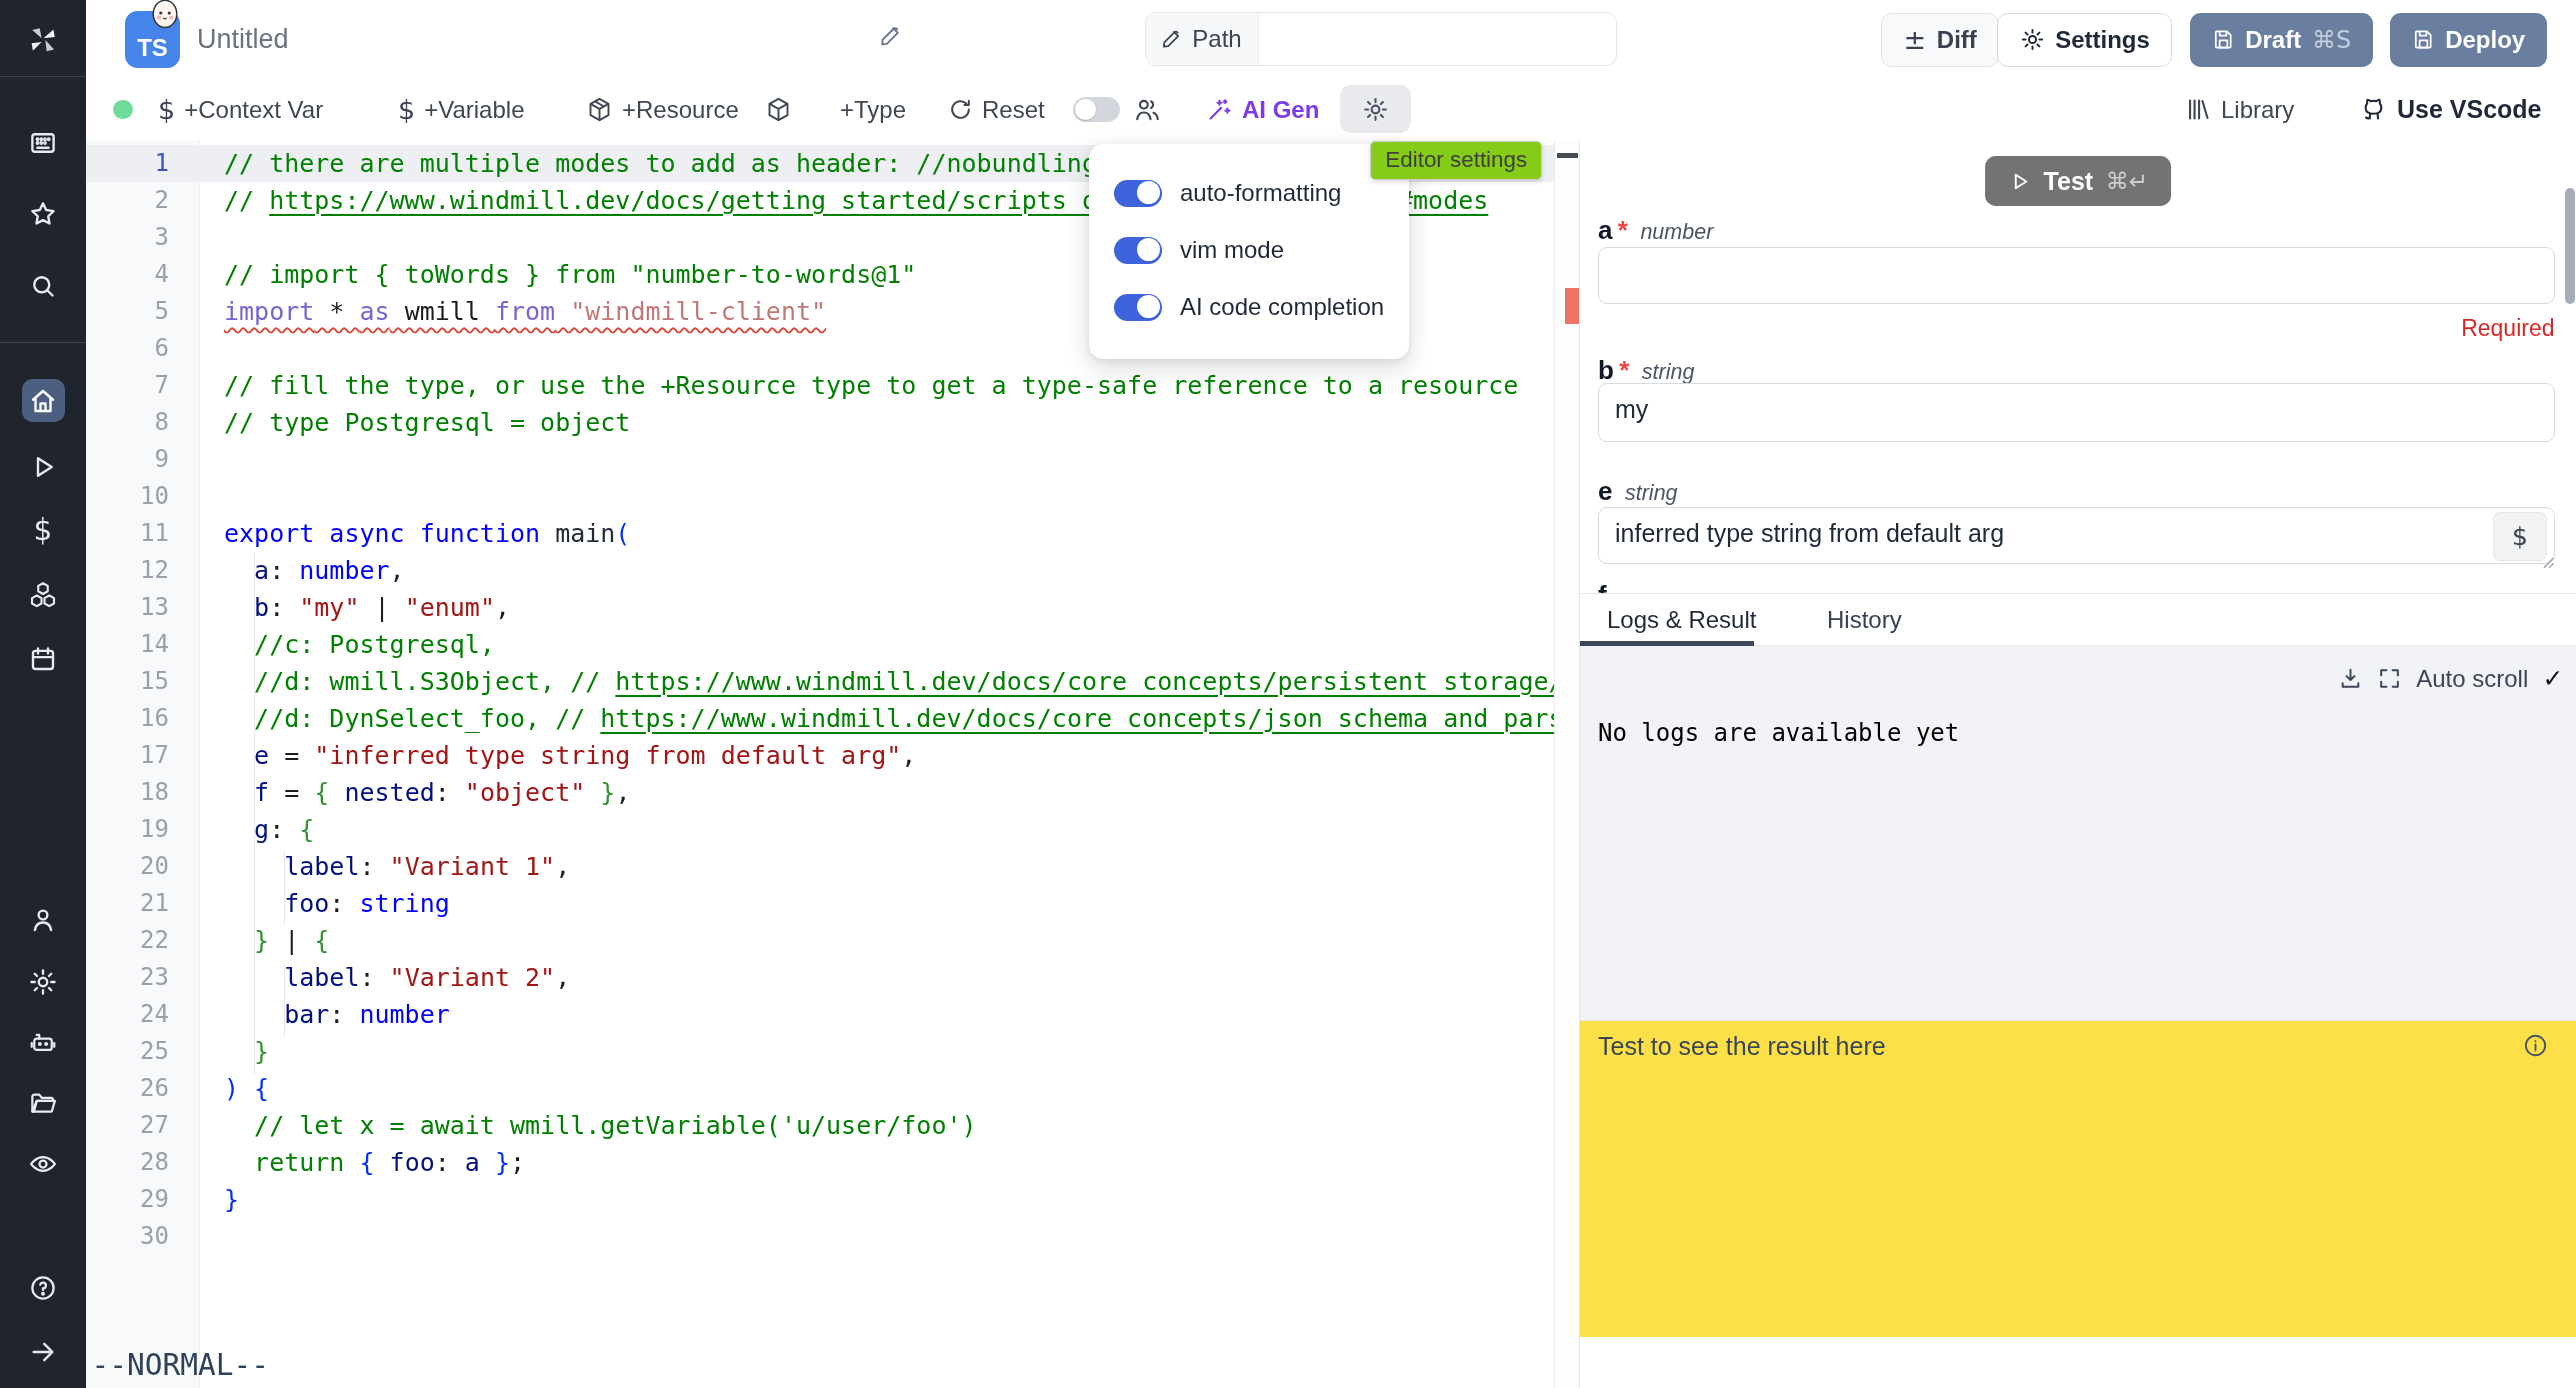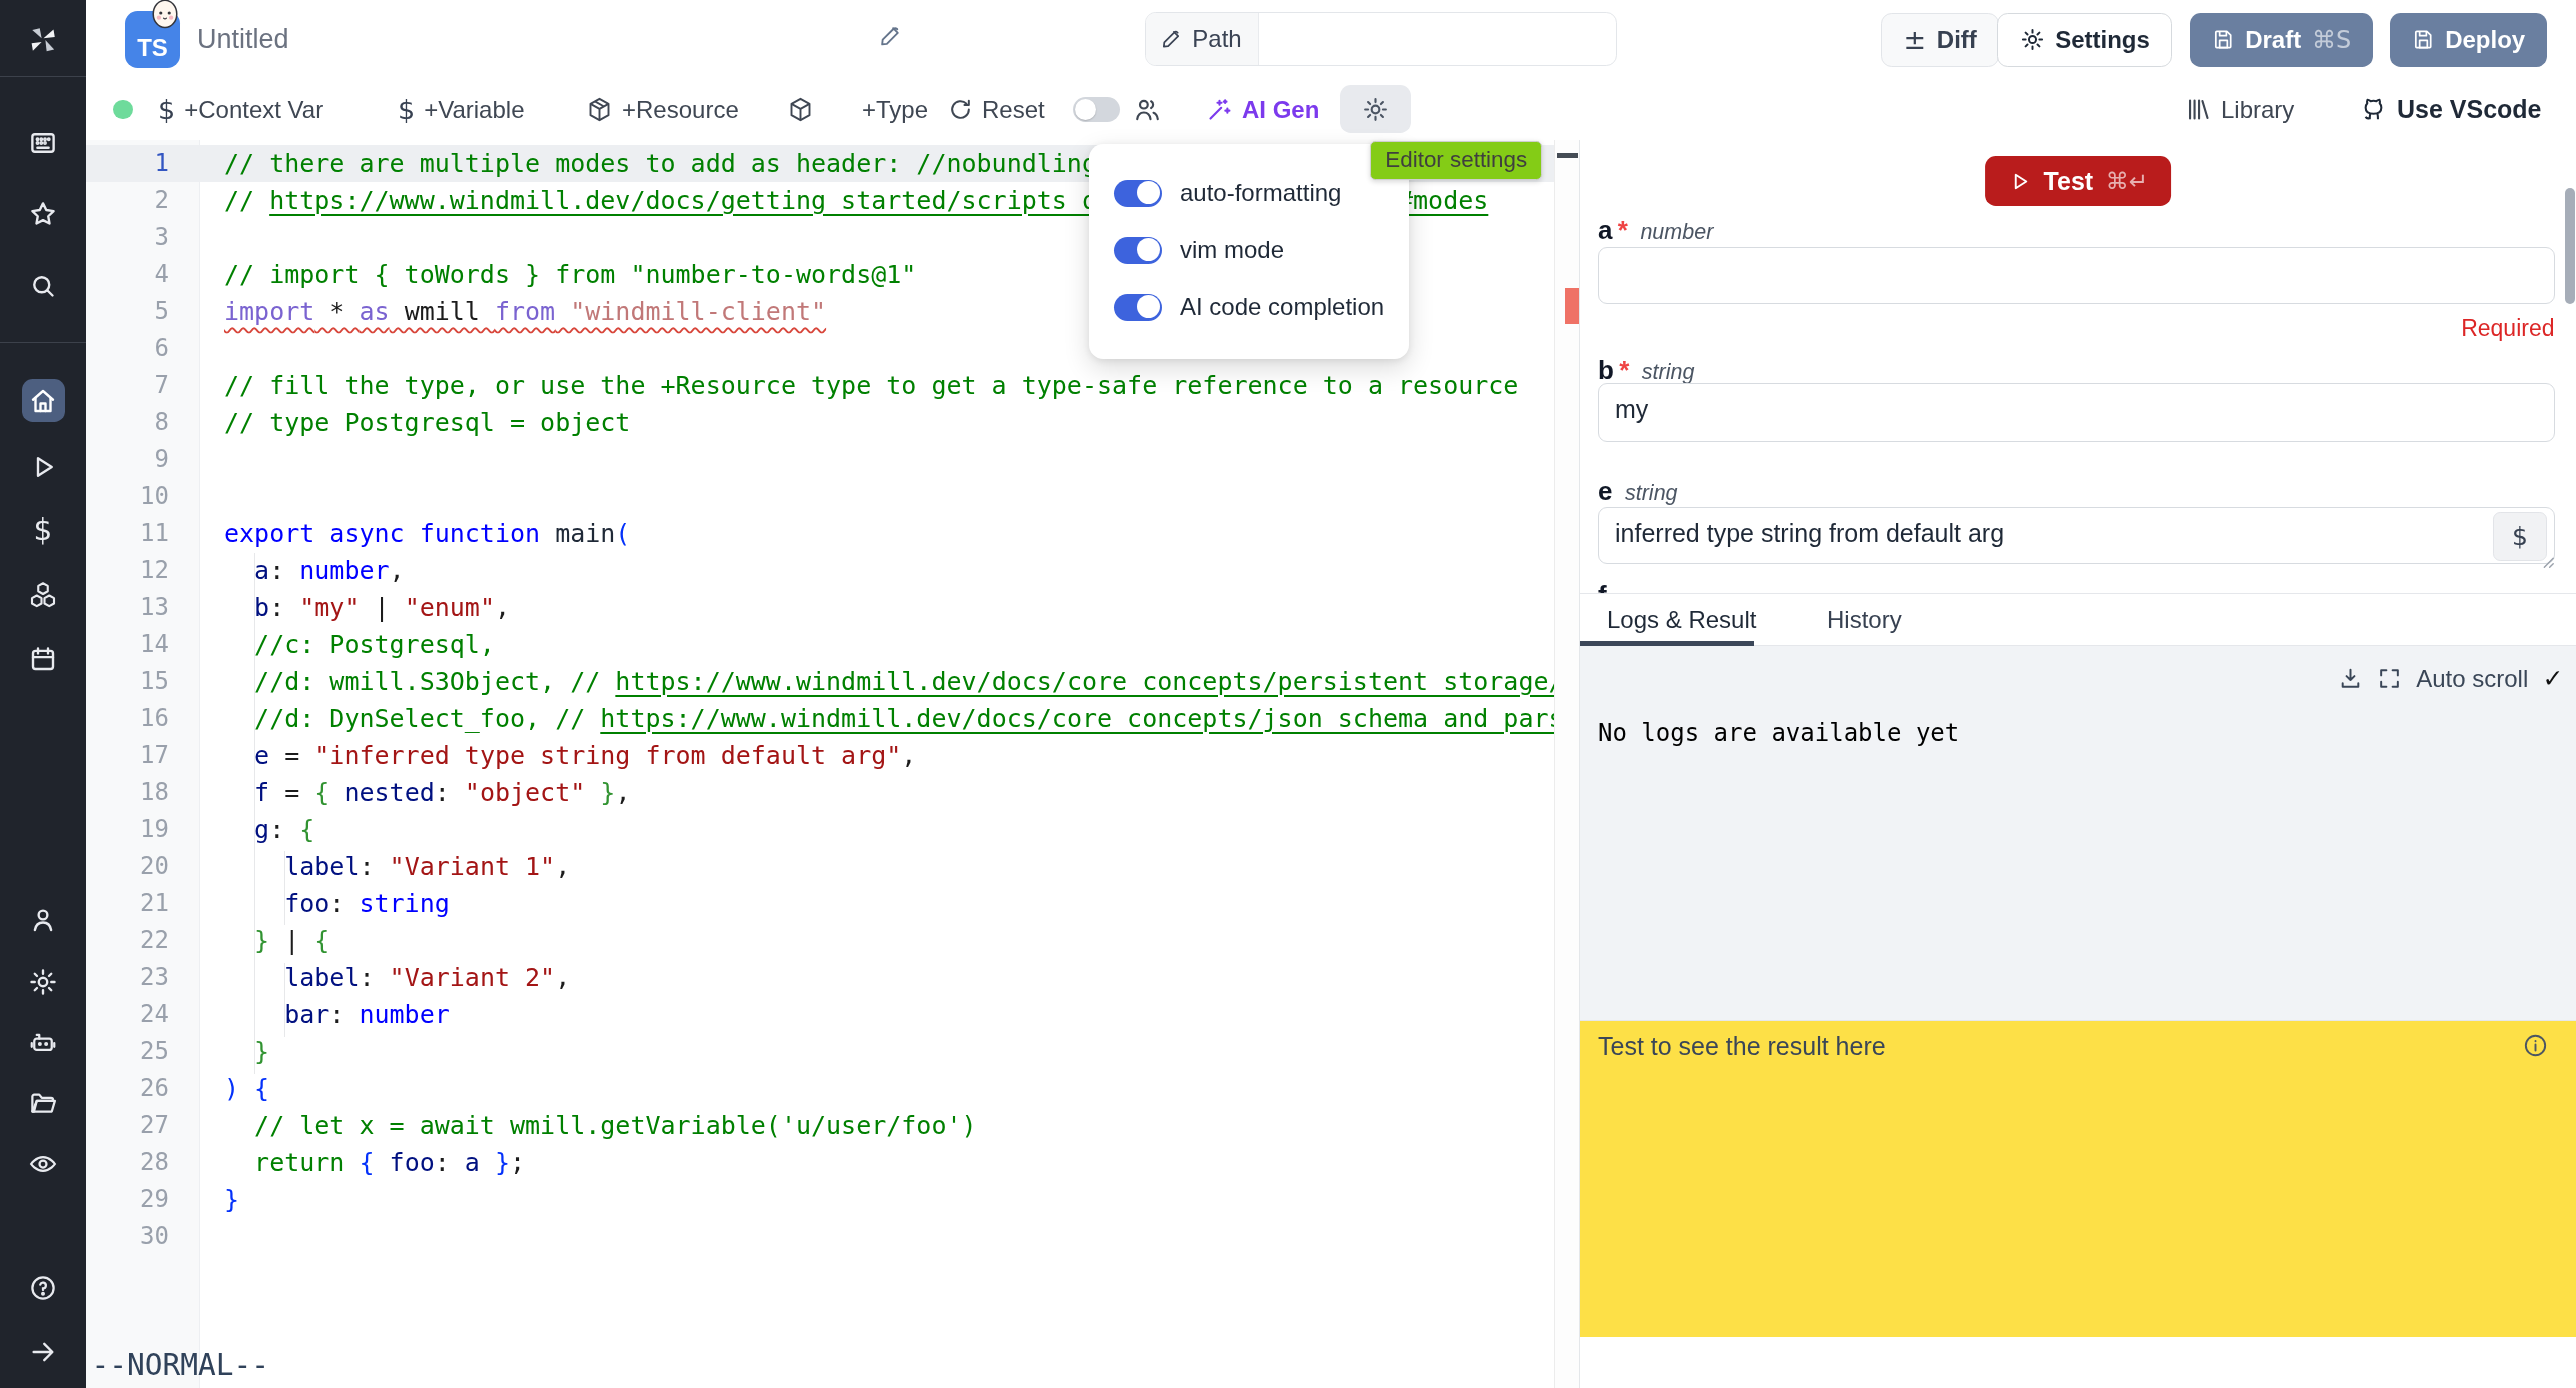--- a/index.html
+++ b/index.html
@@ -66,21 +66,21 @@
   .indent-guide{position:absolute;width:0.9px;background:#e7e8ea;}
   .vim-status{position:absolute;left:5.4px;bottom:7.2px;font-family:"DejaVu Sans Mono",monospace;font-size:29.5px;color:#30425a;}
   
   .overview{position:absolute;left:1554px;top:140px;width:25px;height:1249px;background:#fdfdfd;border-left:0.9px solid #ececec;}
   .ov-dark{position:absolute;left:1.8px;top:12.5px;width:21.5px;height:5.4px;background:#454c55;}
   .ov-red{position:absolute;left:9.8px;top:148px;width:15px;height:36px;background:#ef7266;}
   .vdivider{position:absolute;left:1579px;top:140px;width:1.8px;height:1249px;background:#e4e7ea;}
   
   .rpanel{position:absolute;left:1580px;top:140px;width:996px;height:1249px;background:#fff;}
   .form-sec{position:absolute;left:0;top:0;width:996px;height:453px;overflow:hidden;}
-  .test-btn{position:absolute;left:50%;transform:translateX(-50%);top:16px;height:50px;border-radius:10.7px;background:#b91c1c;color:#fff;
+  .test-btn{position:absolute;left:50%;transform:translateX(-50%);top:16px;height:50px;border-radius:10.7px;background:#737373;color:#fff;
             display:flex;align-items:center;gap:12.5px;padding:0 23px;font-size:25px;font-weight:bold;}
   .test-kbd{color:rgba(255,255,255,0.65);font-weight:400;font-size:23px;font-family:"DejaVu Sans",sans-serif;}
   .fld-label{position:absolute;left:18px;display:flex;align-items:baseline;gap:12.5px;}
   .fld-name{font-size:26px;font-weight:bold;color:#111827;}
   .fld-star{color:#ef4444;font-size:26px;font-weight:bold;margin-left:-7.2px;}
   .fld-type{font-size:21.5px;font-style:italic;color:#4b5563;}
   .fld-input{position:absolute;left:18px;right:21.5px;border:1.3px solid #d7dbe0;border-radius:9px;background:#fff;box-sizing:border-box;
              font-family:"Liberation Sans","DejaVu Sans",sans-serif;font-size:25px;color:#1f2937;padding:10.7px 16px;resize:none;outline:none;}
   .req-msg{position:absolute;right:21.5px;font-size:23px;color:#dc2626;}
   .dollar-btn{position:absolute;right:29px;top:372px;width:52px;height:47px;border:0.9px solid #e2e4e8;border-radius:7.2px;background:#f1f2f4;
@@ -302,21 +302,21 @@
     </div>
     <div class="t-item" style="left:500px;">
       <span class="ic">
         <svg width="27" height="27" viewBox="0 0 24 24" fill="none" stroke="currentColor" stroke-width="1.7" stroke-linejoin="round">
           <path d="M12 2.5 20 7v10l-8 4.5L4 17V7l8-4.5Z"></path>
             <path d="M4 7l8 4.5L20 7M12 11.5V21.5M8 4.8l8 4.5"></path>
         </svg>
       </span>
       <span>+Resource</span>
     </div>
-    <div class="t-item" style="left:701px;gap:48px;">
+    <div class="t-item" style="left:679px;gap:48px;">
       <span class="ic">
         <svg width="27" height="27" viewBox="0 0 24 24" fill="none" stroke="currentColor" stroke-width="1.7" stroke-linejoin="round">
           <path d="M12 2.5 20 7v10l-8 4.5L4 17V7l8-4.5Z"></path>
             <path d="M4 7l8 4.5L20 7M12 11.5V21.5"></path>
         </svg>
       </span>
       <span>+Type</span>
     </div>
     <div class="t-item" style="left:862px;">
       <span class="ic">

